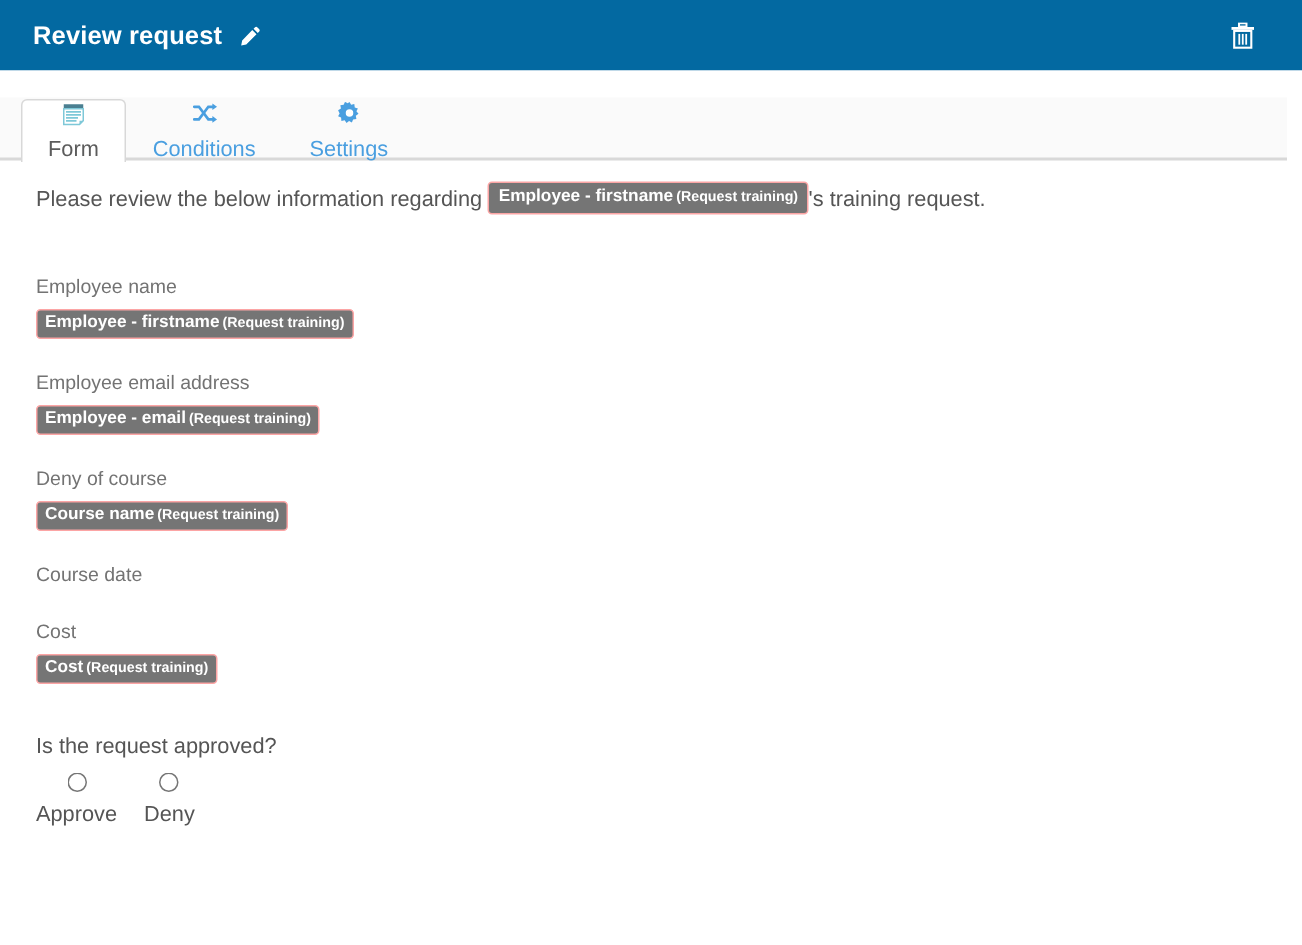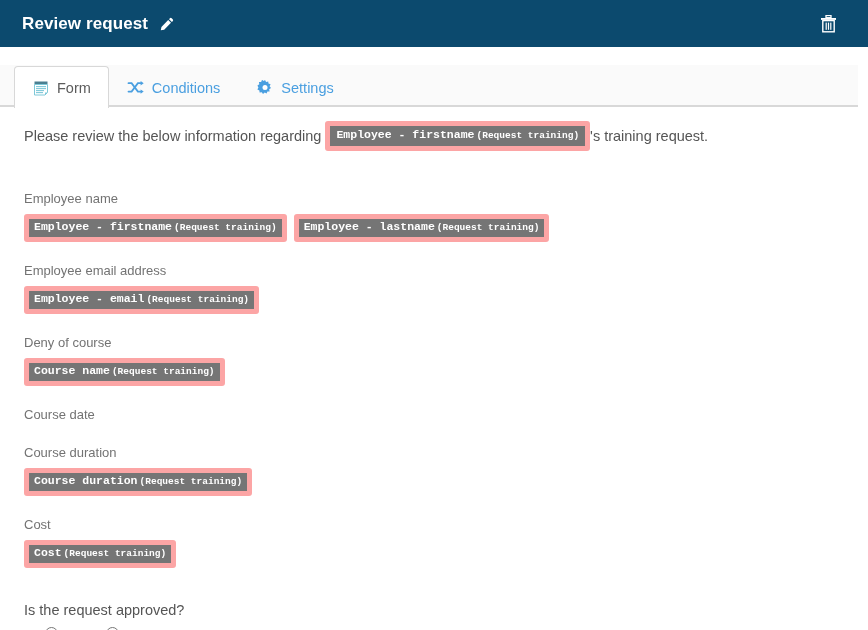--- a/index.html
+++ b/index.html
@@ -12,21 +12,21 @@
     background: #ffffff;
     font-family: "Liberation Sans", sans-serif;
     font-size: 14px;
     color: #555555;
     overflow: hidden;
   }
 
   
   .app-header {
     height: 47px;
-    background: #0c4a6e;
+    background: #0369a1;
     display: flex;
     align-items: center;
     justify-content: space-between;
     padding: 0 18px 0 22px;
     box-sizing: border-box;
   }
   .header-left {
     display: flex;
     align-items: center;
     gap: 10px;
@@ -91,20 +91,21 @@
     font-size: 14.5px;
     color: #4a9fe0;
     cursor: pointer;
     background: transparent;
     border: 1px solid transparent;
     border-bottom: none;
     border-radius: 4px 4px 0 0;
     position: relative;
     top: 1px;
     white-space: nowrap;
+    flex-direction: column;
   }
   .tab.active {
     background: #ffffff;
     border-color: #d8d8d8;
     color: #5c5c5c;
   }
   .tab-icon {
     display: inline-flex;
     align-items: center;
     justify-content: center;
@@ -133,31 +134,30 @@
     font-size: 14.5px;
     color: #555555;
     line-height: 22px;
     margin: 0 0 38px 0;
   }
 
   
   .pill {
     display: inline-block;
     background: #757575;
-    border: 5px solid #fca5a5;
+    border: 1px solid #fca5a5;
     border-radius: 3px;
     color: #ffffff;
     padding: 1px 5px 2px 5px;
     font-size: 11.5px;
     line-height: 14px;
     vertical-align: middle;
     white-space: nowrap;
     cursor: pointer;
     box-sizing: border-box;
-    font-family: Liberation Mono, monospace;
   }
   .pill .pill-main {
     font-weight: bold;
     font-size: 11.5px;
   }
   .pill .pill-sub {
     font-weight: bold;
     font-size: 9.5px;
     margin-left: 2px;
   }
@@ -291,21 +291,20 @@
 
   <p class="intro">
     <span>Please review the below information regarding</span>
     <span class="pill inline"><span class="pill-main">Employee - firstname</span><span class="pill-sub">(Request training)</span></span><span>'s training request.</span>
   </p>
 
   <div class="field">
     <div class="field-label">Employee name</div>
     <div class="field-values">
       <span class="pill"><span class="pill-main">Employee - firstname</span><span class="pill-sub">(Request training)</span></span>
-      <span class="pill"><span class="pill-main">Employee - lastname</span><span class="pill-sub">(Request training)</span></span>
     </div>
   </div>
 
   <div class="field">
     <div class="field-label">Employee email address</div>
     <div class="field-values">
       <span class="pill"><span class="pill-main">Employee - email</span><span class="pill-sub">(Request training)</span></span>
     </div>
   </div>
 
@@ -313,26 +312,20 @@
     <div class="field-label">Deny of course</div>
     <div class="field-values">
       <span class="pill"><span class="pill-main">Course name</span><span class="pill-sub">(Request training)</span></span>
     </div>
   </div>
 
   <div class="field">
     <div class="field-label">Course date</div>
   </div>
 
-  <div class="field">
-    <div class="field-label">Course duration</div>
-    <div class="field-values">
-      <span class="pill"><span class="pill-main">Course duration</span><span class="pill-sub">(Request training)</span></span>
-    </div>
-  </div>
 
   <div class="field">
     <div class="field-label">Cost</div>
     <div class="field-values">
       <span class="pill"><span class="pill-main">Cost</span><span class="pill-sub">(Request training)</span></span>
     </div>
   </div>
 
   <div class="question-block">
     <div class="question-label">Is the request approved?</div>

